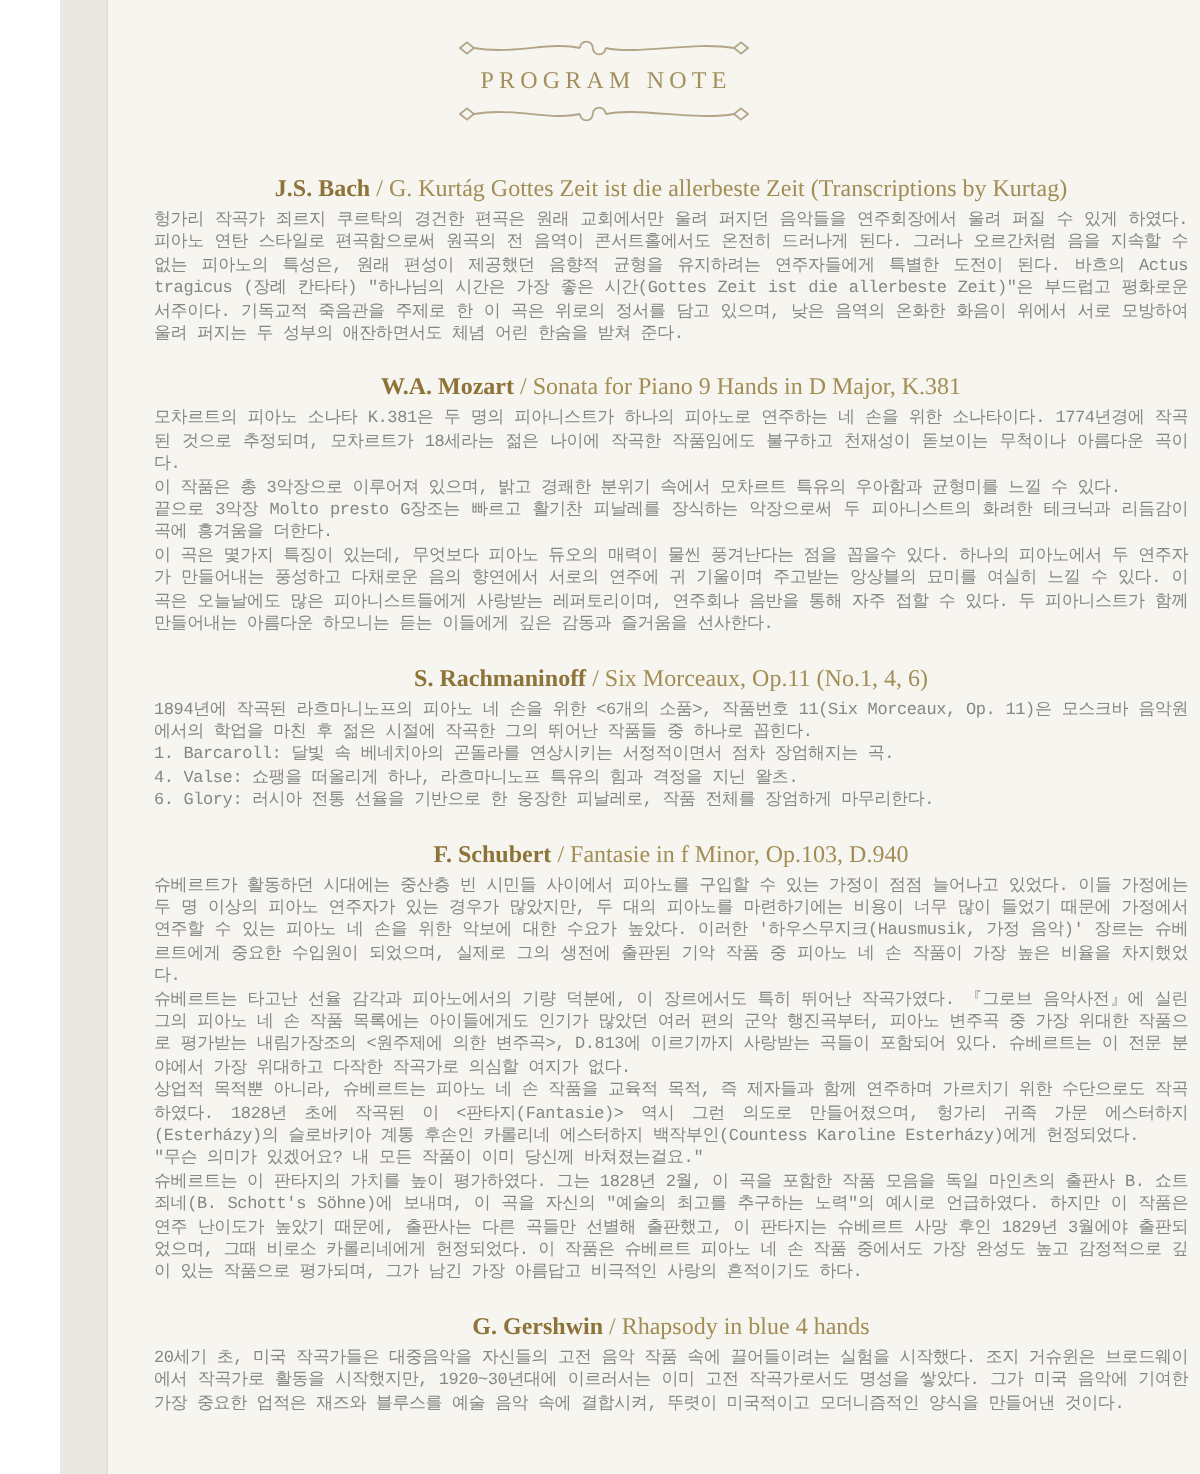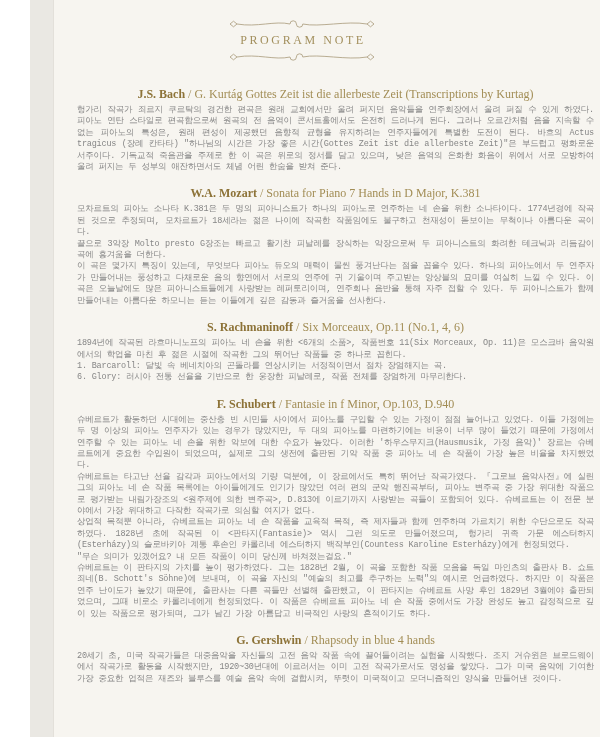--- a/index.html
+++ b/index.html
@@ -97,36 +97,38 @@
     <h2 class="sec-head">
       <span class="composer">J.S. Bach</span><span class="sep"> / </span><span class="work">G. Kurtág Gottes Zeit ist die allerbeste Zeit (Transcriptions by Kurtag)</span>
     </h2>
     <div>
             <p class="para">헝가리 작곡가 죄르지 쿠르탁의 경건한 편곡은 원래 교회에서만 울려 퍼지던 음악들을 연주회장에서 울려 퍼질 수 있게 하였다. 피아노 연탄 스타일로 편곡함으로써 원곡의 전 음역이 콘서트홀에서도 온전히 드러나게 된다. 그러나 오르간처럼 음을 지속할 수 없는 피아노의 특성은, 원래 편성이 제공했던 음향적 균형을 유지하려는 연주자들에게 특별한 도전이 된다. 바흐의 Actus tragicus (장례 칸타타) "하나님의 시간은 가장 좋은 시간(Gottes Zeit ist die allerbeste Zeit)"은 부드럽고 평화로운 서주이다. 기독교적 죽음관을 주제로 한 이 곡은 위로의 정서를 담고 있으며, 낮은 음역의 온화한 화음이 위에서 서로 모방하여 울려 퍼지는 두 성부의 애잔하면서도 체념 어린 한숨을 받쳐 준다.</p>
           </div>
   </section>
 
   <section class="note-section">
     <h2 class="sec-head">
-      <span class="composer">W.A. Mozart</span><span class="sep"> / </span><span class="work">Sonata for Piano 7 Hands in D Major, K.381</span>
+      <span class="composer">W.A. Mozart</span><span class="sep"> / </span><span class="work">Sonata for Piano 9 Hands in D Major, K.381</span>
     </h2>
     <div>
             <p class="para">모차르트의 피아노 소나타 K.381은 두 명의 피아니스트가 하나의 피아노로 연주하는 네 손을 위한 소나타이다. 1774년경에 작곡된 것으로 추정되며, 모차르트가 18세라는 젊은 나이에 작곡한 작품임에도 불구하고 천재성이 돋보이는 무척이나 아름다운 곡이다.</p>
+            <p class="para">이 작품은 총 3악장으로 이루어져 있으며, 밝고 경쾌한 분위기 속에서 모차르트 특유의 우아함과 균형미를 느낄 수 있다.</p>
             <p class="para">끝으로 3악장 Molto presto G장조는 빠르고 활기찬 피날레를 장식하는 악장으로써 두 피아니스트의 화려한 테크닉과 리듬감이 곡에 흥겨움을 더한다.</p>
             <p class="para">이 곡은 몇가지 특징이 있는데, 무엇보다 피아노 듀오의 매력이 물씬 풍겨난다는 점을 꼽을수 있다. 하나의 피아노에서 두 연주자가 만들어내는 풍성하고 다채로운 음의 향연에서 서로의 연주에 귀 기울이며 주고받는 앙상블의 묘미를 여실히 느낄 수 있다. 이 곡은 오늘날에도 많은 피아니스트들에게 사랑받는 레퍼토리이며, 연주회나 음반을 통해 자주 접할 수 있다. 두 피아니스트가 함께 만들어내는 아름다운 하모니는 듣는 이들에게 깊은 감동과 즐거움을 선사한다.</p>
           </div>
   </section>
 
   <section class="note-section">
     <h2 class="sec-head">
       <span class="composer">S. Rachmaninoff</span><span class="sep"> / </span><span class="work">Six Morceaux, Op.11 (No.1, 4, 6)</span>
     </h2>
     <div>
             <p class="para">1894년에 작곡된 라흐마니노프의 피아노 네 손을 위한 &lt;6개의 소품&gt;, 작품번호 11(Six Morceaux, Op. 11)은 모스크바 음악원에서의 학업을 마친 후 젊은 시절에 작곡한 그의 뛰어난 작품들 중 하나로 꼽힌다.</p>
             <p class="para">1. Barcaroll: 달빛 속 베네치아의 곤돌라를 연상시키는 서정적이면서 점차 장엄해지는 곡.</p>
+            <p class="para">4. Valse: 쇼팽을 떠올리게 하나, 라흐마니노프 특유의 힘과 격정을 지닌 왈츠.</p>
             <p class="para">6. Glory: 러시아 전통 선율을 기반으로 한 웅장한 피날레로, 작품 전체를 장엄하게 마무리한다.</p>
           </div>
   </section>
 
   <section class="note-section">
     <h2 class="sec-head">
       <span class="composer">F. Schubert</span><span class="sep"> / </span><span class="work">Fantasie in f Minor, Op.103, D.940</span>
     </h2>
     <div>
             <p class="para">슈베르트가 활동하던 시대에는 중산층 빈 시민들 사이에서 피아노를 구입할 수 있는 가정이 점점 늘어나고 있었다. 이들 가정에는 두 명 이상의 피아노 연주자가 있는 경우가 많았지만, 두 대의 피아노를 마련하기에는 비용이 너무 많이 들었기 때문에 가정에서 연주할 수 있는 피아노 네 손을 위한 악보에 대한 수요가 높았다. 이러한 '하우스무지크(Hausmusik, 가정 음악)' 장르는 슈베르트에게 중요한 수입원이 되었으며, 실제로 그의 생전에 출판된 기악 작품 중 피아노 네 손 작품이 가장 높은 비율을 차지했었다.</p>

